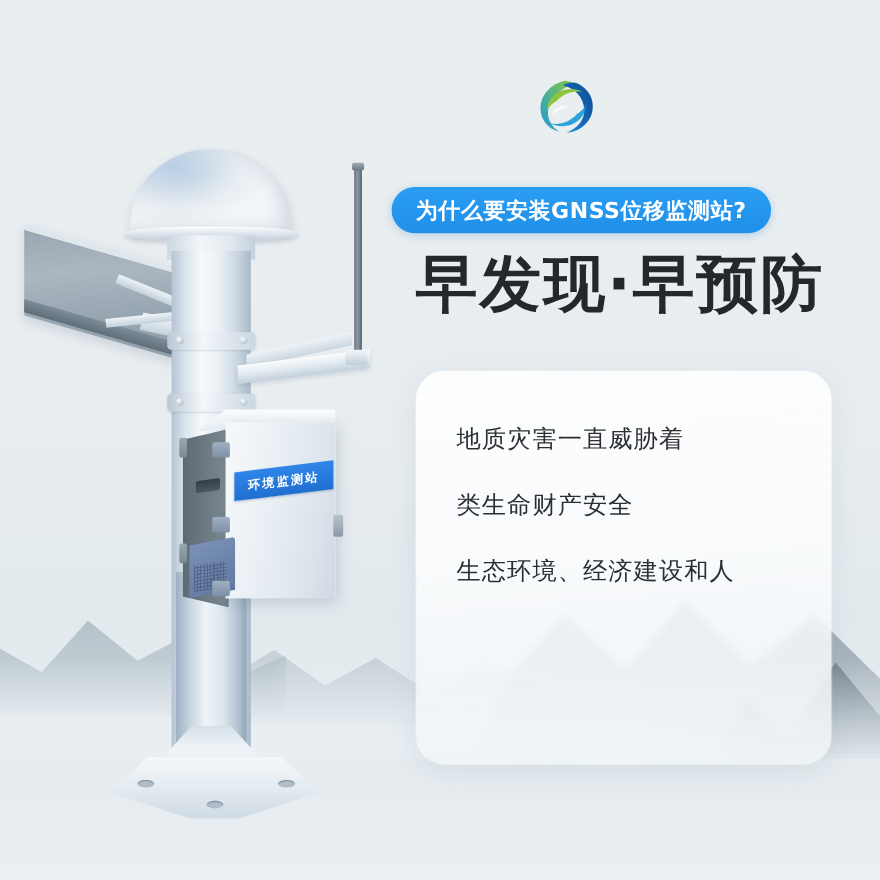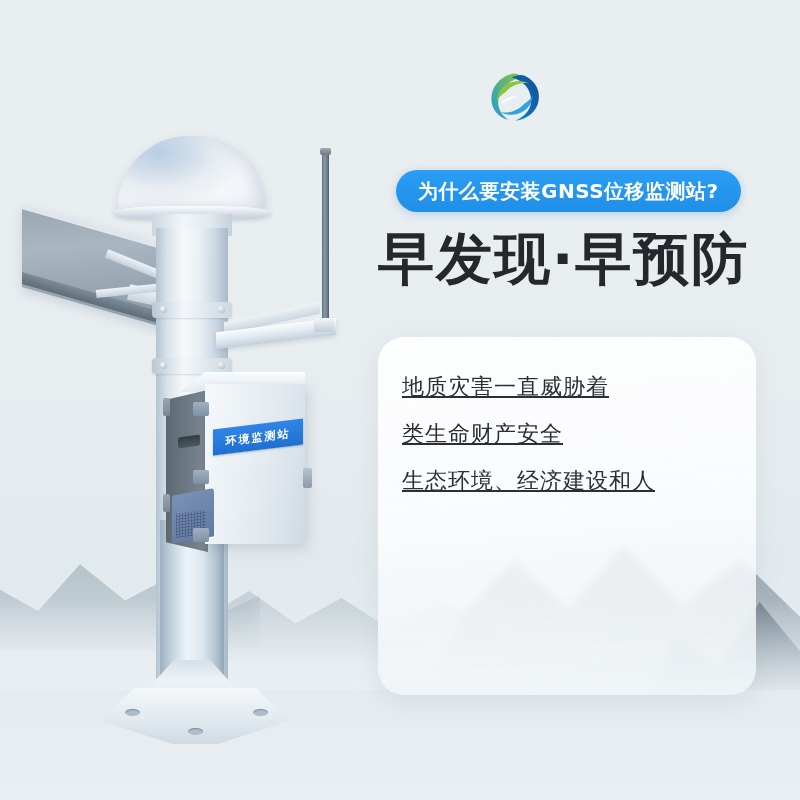--- a/index.html
+++ b/index.html
@@ -223,21 +223,21 @@
   .logo-text{
     position:relative;font-size:36px;font-weight:700;color:#16181a;
     letter-spacing:1px;white-space:nowrap;line-height:1;
     font-family:"DejaVu Sans","Liberation Sans",sans-serif;
   }
   .logo-reg{
     position:absolute;right:-16px;top:-4px;font-size:13px;font-weight:400;color:#2b2e31;
   }
 
   .pill{
-    position:absolute;left:396px;top:170px;height:42px;
+    position:absolute;left:356px;top:170px;height:42px;
     padding:0 22px;border-radius:21px;
     background:linear-gradient(180deg,#2b9df4 0%,#1f8fe8 100%);
     display:flex;align-items:center;
     color:#fff;font-size:20px;font-weight:700;letter-spacing:.5px;
     font-family:"DejaVu Sans","Liberation Sans",sans-serif;
     box-shadow:0 2px 8px rgba(30,120,200,.25);
   }
 
   .headline{
     position:absolute;left:378px;top:228px;
@@ -251,21 +251,21 @@
     border-radius:26px;
     background:linear-gradient(175deg,rgba(255,255,255,.92) 0%,rgba(252,253,254,.88) 45%,rgba(240,245,248,.82) 100%);
     box-shadow:0 6px 24px rgba(110,130,150,.13);
     backdrop-filter:blur(4px);
   }
   .card-lines{
     position:absolute;left:398px;top:362px;width:344px;
     font-size:22px;color:#2b2f33;line-height:1.95;letter-spacing:1px;
     font-family:"DejaVu Sans","Liberation Sans",sans-serif;
   }
-  .card-lines p{margin:4px;padding:0;white-space:nowrap;text-decoration:underline;}
+  .card-lines p{margin:17px;padding:0;white-space:nowrap;}
   .ind{padding-left:42px;}
 </style>
 </head>
 <body>
 
 <div id="poster">
 
   <div class="sky"></div>
   <div class="mtn mtn-a"></div>
   <div class="mtn mtn-b"></div>

